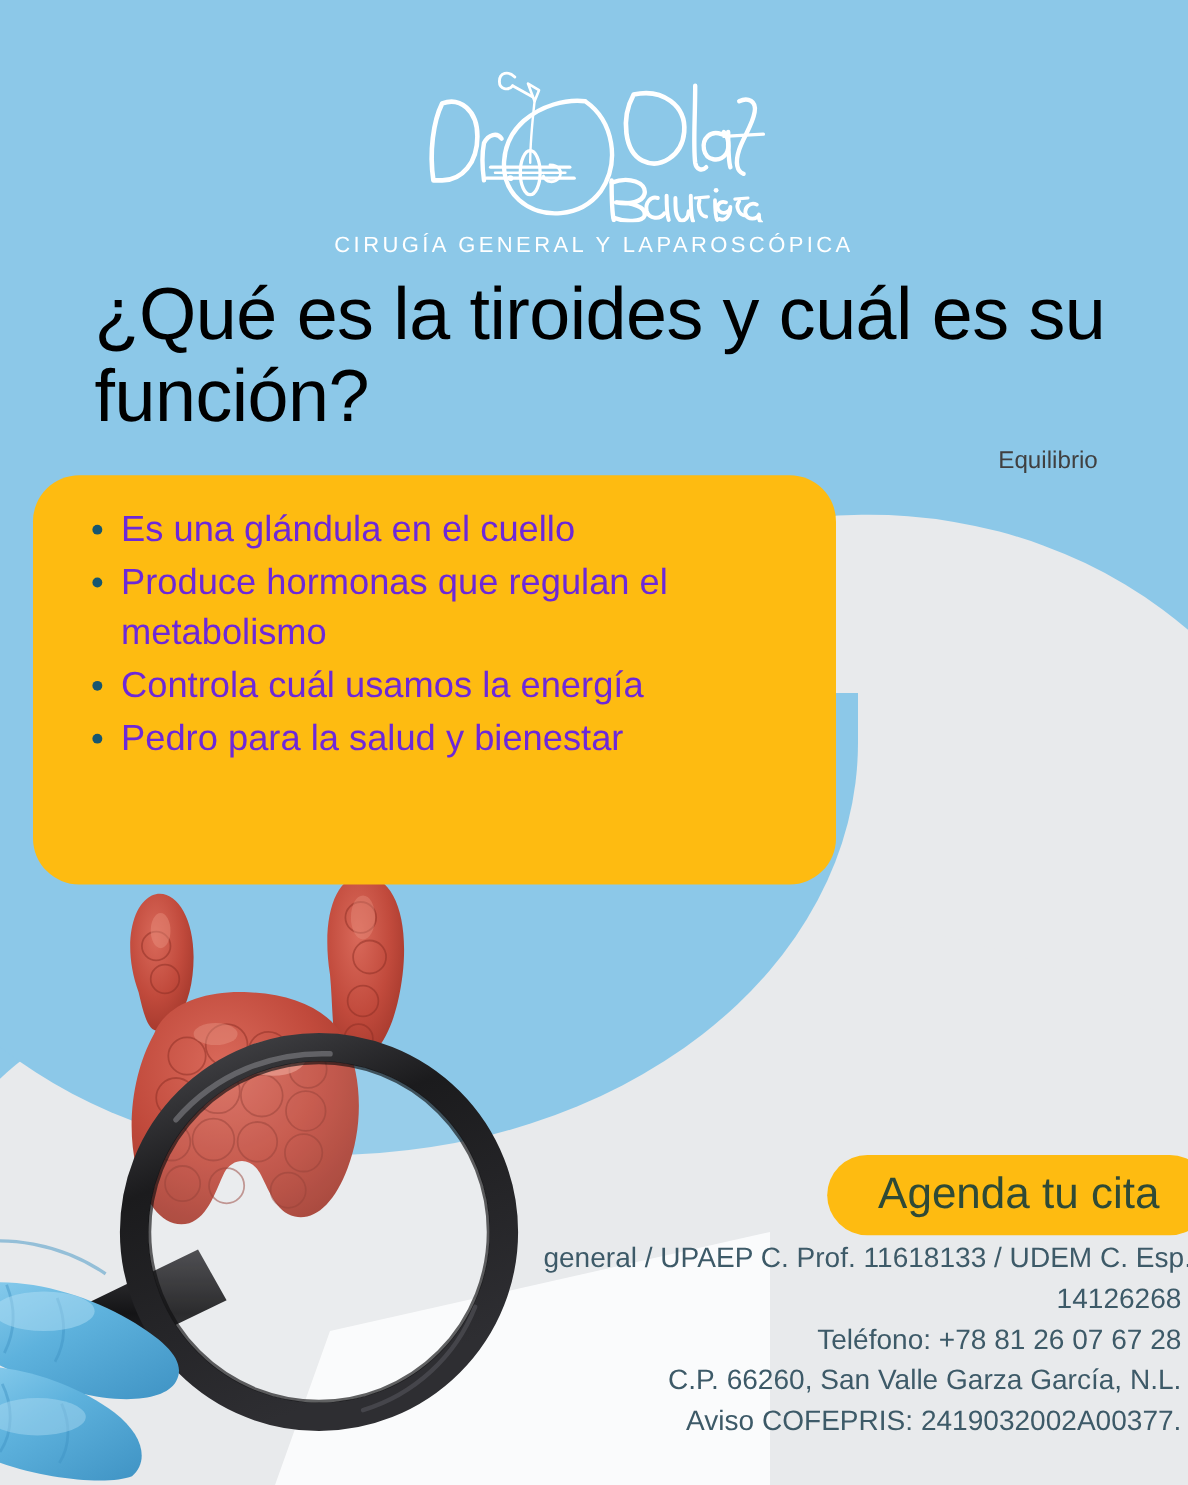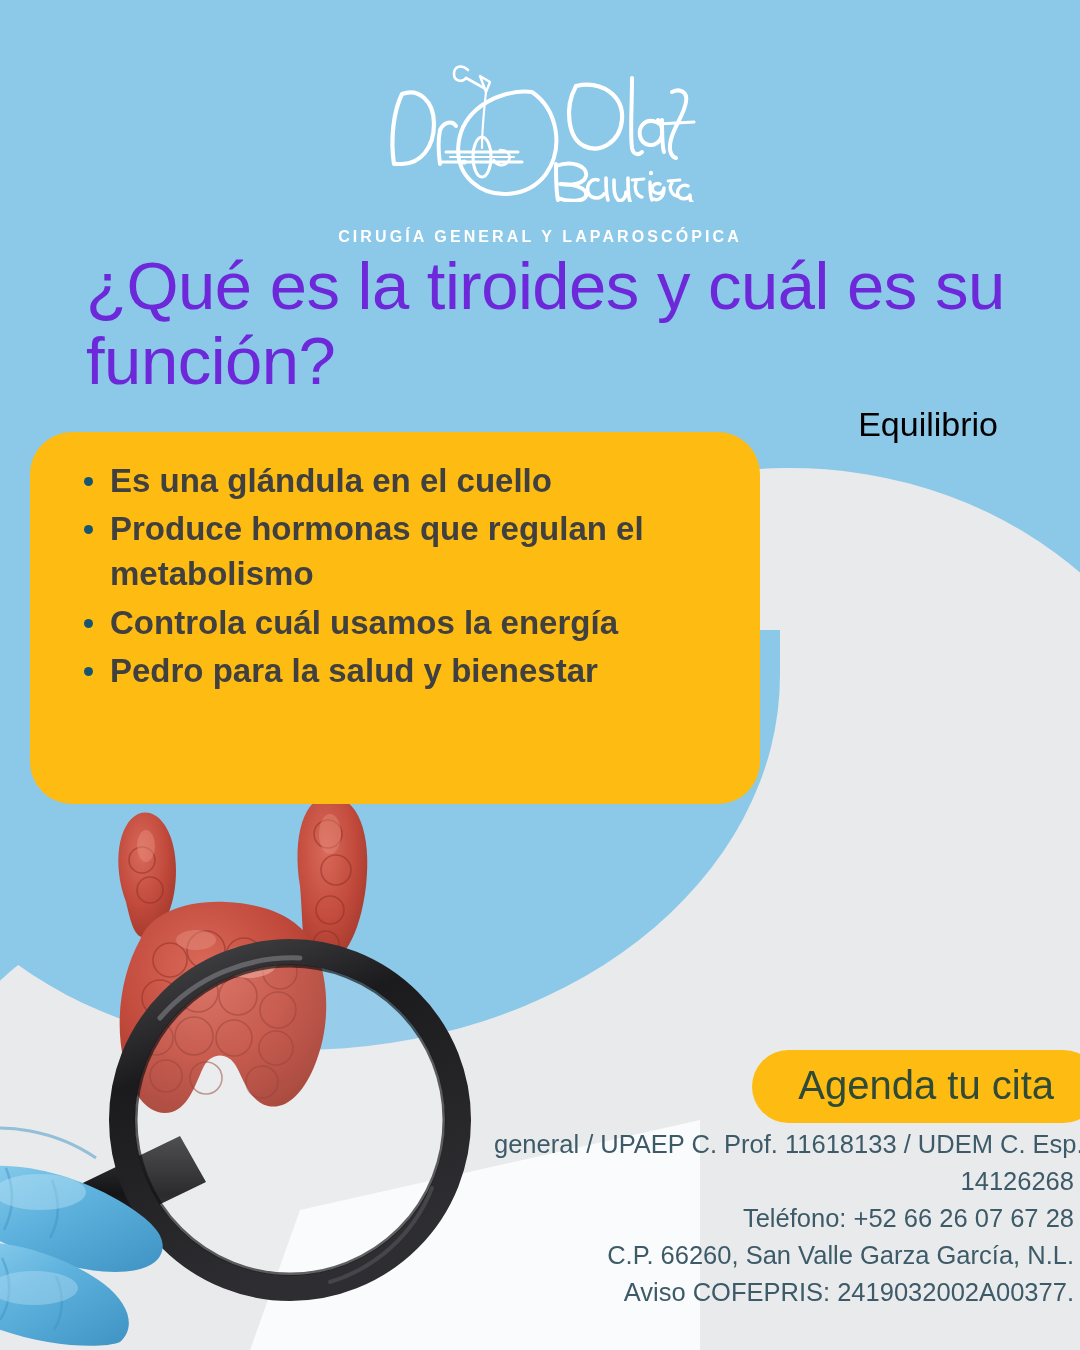--- a/index.html
+++ b/index.html
@@ -59,47 +59,47 @@
   .logo-wrap {
     position: absolute;
     top: 52px;
     left: 0;
     right: 0;
     text-align: center;
     z-index: 8;
   }
   .logo-mark { display: block; margin: 0 auto; }
   .logo-tagline {
-    margin-top: 26px;
+    margin-top: 10px;
     color: #ffffff;
-    font-size: 16px;
+    font-size: 20px;
     letter-spacing: 3.1px;
-    font-weight: 700;
+    font-weight: 400;
     white-space: nowrap;
   }
 
   
   .headline {
     position: absolute;
     top: 248px;
     left: 86px;
     width: 940px;
-    color: #6d28d9;
+    color: #000000;
     font-size: 67px;
     line-height: 1.12;
     font-weight: 300;
     letter-spacing: -0.5px;
     z-index: 8;
   }
   .equilibrio {
     position: absolute;
     top: 405px;
     right: 82px;
-    color: #000000;
-    font-size: 34px;
+    color: #404040;
+    font-size: 22px;
     font-weight: 300;
     z-index: 8;
   }
 
   
   .bullet-card {
     position: absolute;
     left: 30px;
     top: 432px;
     width: 730px;
@@ -112,24 +112,24 @@
   }
   .bullet-list {
     margin: 0;
     padding: 0;
     list-style: none;
   }
   .bullet-list li {
     position: relative;
     padding-left: 54px;
     margin-bottom: 3px;
-    color: #404040;
+    color: #6d28d9;
     font-size: 33px;
     line-height: 1.37;
-    font-weight: 700;
+    font-weight: 400;
   }
   .bullet-list li::before {
     content: "";
     position: absolute;
     left: 28px;
     top: 19px;
     width: 9px;
     height: 9px;
     border-radius: 50%;
     background: #175670;
@@ -359,18 +359,18 @@
         <ellipse cx="34" cy="498" rx="44" ry="17" fill="#b9e2f6" opacity="0.4"></ellipse>
       </g>
     </g>
   </svg>
 
   <div class="cta-pill">Agenda tu cita</div>
 
   <div class="contact">
     <div>general / UPAEP C. Prof. 11618133 / UDEM C. Esp.</div>
     <div>14126268</div>
-    <div>Teléfono: +52 66 26 07 67 28</div>
+    <div>Teléfono: +78 81 26 07 67 28</div>
     <div>C.P. 66260, San Valle Garza García, N.L.</div>
     <div>Aviso COFEPRIS: 2419032002A00377.</div>
   </div>
 
 </div>
 
 </body></html>

